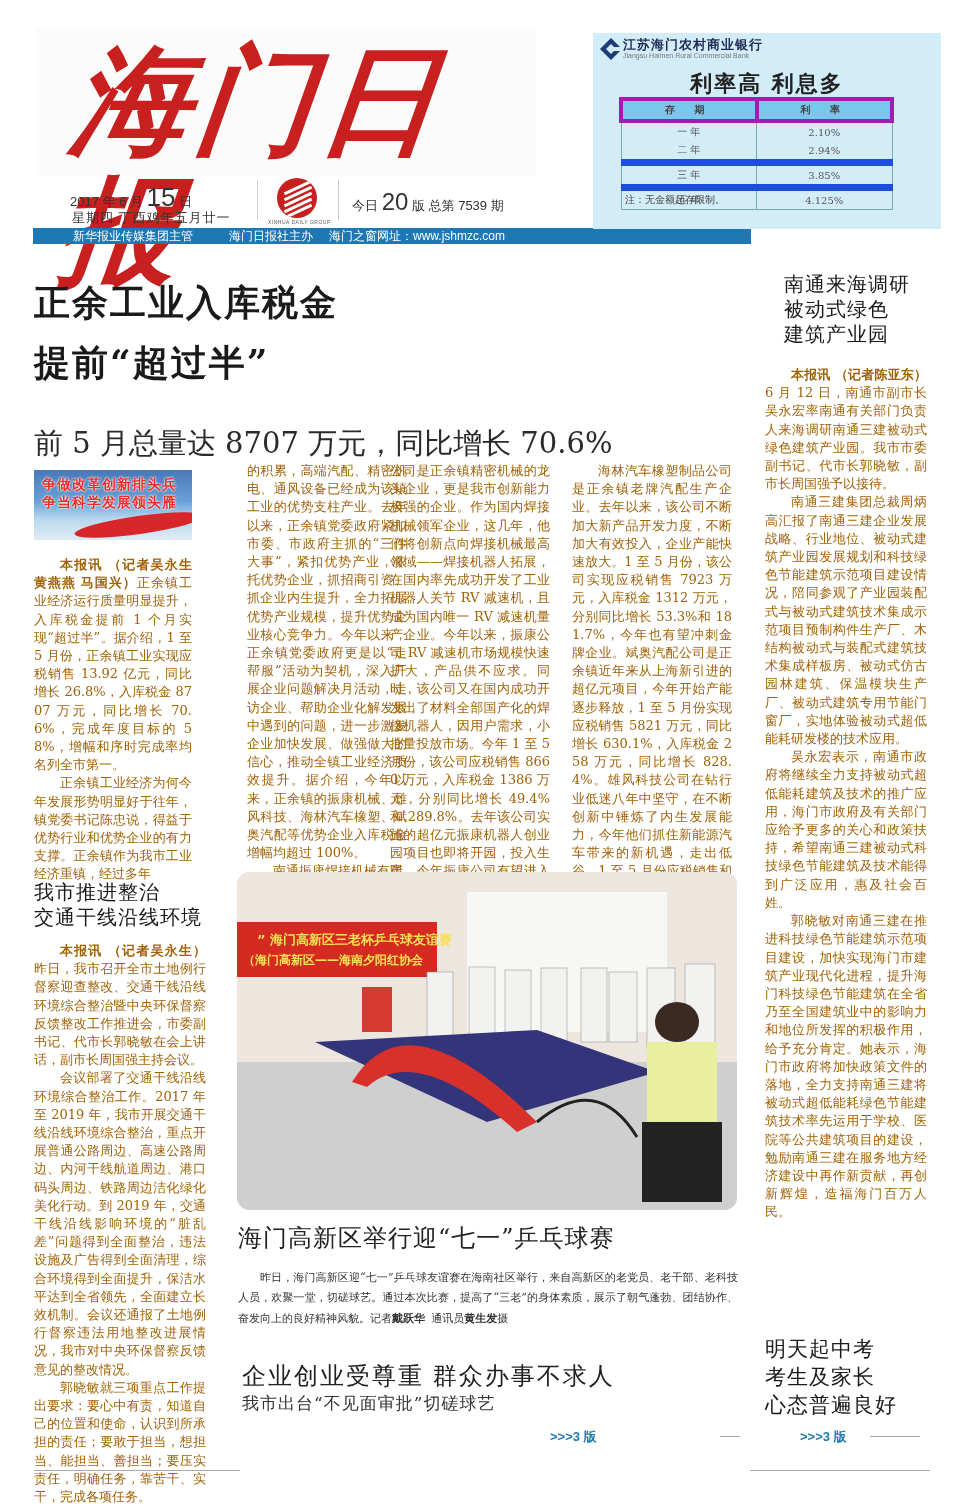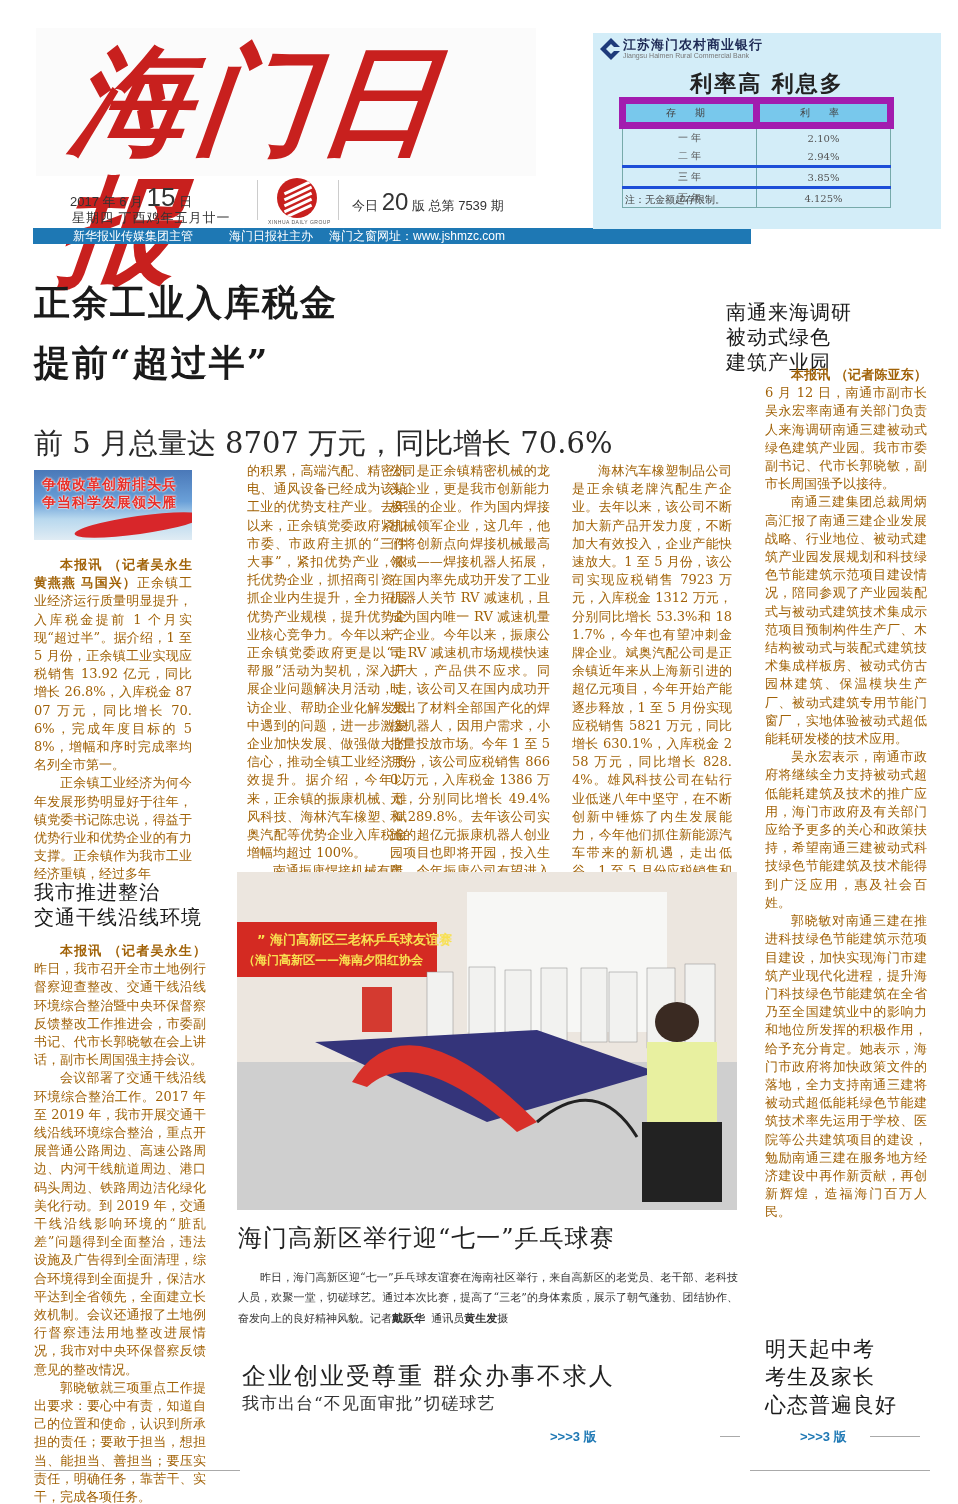--- a/index.html
+++ b/index.html
@@ -19,39 +19,39 @@
   .edition .big{font-size:24px;}
   .bluebar{left:33px;top:228px;width:718px;height:16px;background:#1e78b4;color:#fff;font-family:"Liberation Sans",sans-serif;font-size:12px;line-height:16px;}
   .bluebar span{position:absolute;top:0;white-space:nowrap;}
   
   .bank{left:593px;top:33px;width:348px;height:196px;background:#d3edf8;}
   .bank-logo{left:6px;top:4px;width:24px;height:24px;}
   .bank-name{left:30px;top:3px;font-family:"Liberation Sans",sans-serif;font-size:13px;color:#1e2a55;font-weight:bold;letter-spacing:1px;}
   .bank-en{left:30px;top:19px;font-family:"Liberation Sans",sans-serif;font-size:7px;color:#777;}
   .bank-slogan{left:0;width:348px;top:36px;text-align:center;font-size:22px;font-weight:bold;color:#222;letter-spacing:2px;}
   .rate-table{left:26px;top:64px;width:275px;border-collapse:collapse;font-size:10px;color:#444;}
-  .rate-table th{background:#78c8ec;font-weight:normal;height:16px;border:7px solid #a21caf;letter-spacing:8px;}
+  .rate-table th{background:#78c8ec;font-weight:bold;height:16px;border:4px solid #a21caf;letter-spacing:8px;}
   .rate-table td{text-align:center;height:16px;border-left:1px solid #7aa;border-right:1px solid #7aa;color:#555;}
-  .rate-table tr.sep td{border-top:3px solid #1d4ed8;}
+  .rate-table tr.sep td{border-top:7px solid #1d4ed8;}
   .rate-table tr:last-child td{border-bottom:1px solid #7aa;}
   .bank-note{left:32px;top:160px;font-family:"Liberation Sans",sans-serif;font-size:10px;color:#444;}
   .bank-bar{left:0;top:178px;width:348px;height:18px;background:#2b3a8a;color:#fff;font-family:"Liberation Sans",sans-serif;font-size:12px;line-height:18px;}
   .bank-bar span{position:absolute;top:0;white-space:nowrap;}
   
   .headline{left:34px;top:272px;font-size:36px;font-weight:bold;line-height:60px;color:#1a1a1a;letter-spacing:2px;}
   .subhead{left:34px;top:424px;font-size:29px;color:#2a2a2a;}
   
   .col{font-size:13px;line-height:18.2px;color:#a16207;text-align:justify;word-break:break-all;}
   .col p{margin:0;text-indent:2em;}
   .col b{font-family:"Liberation Sans",sans-serif;}
   .banner-img{left:34px;top:470px;width:158px;height:70px;background:linear-gradient(180deg,#4a78b8 0%,#6aa0d8 45%,#b8d8ee 70%,#e0ecf4 100%);overflow:hidden;}
   .banner-img .t{position:absolute;left:8px;width:150px;font-family:"Liberation Sans",sans-serif;font-weight:bold;font-size:14px;color:#e8302a;letter-spacing:1px;text-shadow:0 0 2px #fff,0 0 2px #fff;}
   .banner-img .wave{position:absolute;left:40px;top:46px;width:130px;height:18px;border-radius:50%;background:#d8262a;transform:rotate(-8deg);}
   .side-title{font-family:"Liberation Sans",sans-serif;font-size:20px;line-height:25px;color:#1a1a1a;letter-spacing:1px;}
-  .photo{left:237px;top:872px;width:500px;height:338px;background:#e9e2da;overflow:hidden;}
+  .photo{left:237px;top:872px;width:500px;height:338px;background:#e9e2da;overflow:hidden;border-radius:13px;}
   .caption-title{left:238px;top:1222px;font-size:24px;color:#222;letter-spacing:1px;}
   .caption-text{left:238px;top:1268px;width:500px;font-size:11px;line-height:20px;color:#333;text-align:justify;}
   .caption-text p{margin:0;text-indent:2em;}
   .bottom-title{left:242px;top:1360px;font-family:"Liberation Sans",sans-serif;font-size:24px;color:#222;letter-spacing:2px;}
   .bottom-sub{left:242px;top:1392px;font-size:17px;color:#333;letter-spacing:1px;}
   .ref{font-family:"Liberation Sans",sans-serif;font-size:13px;font-weight:bold;color:#1e78b4;}
   .hline{height:1px;background:#aaa;}
 </style>
 </head>
 <body>
@@ -142,21 +142,21 @@
   <p style="text-indent:0">的积累，高端汽配、精密机电、通风设备已经成为该镇工业的优势支柱产业。去年以来，正余镇党委政府紧扣市委、市政府主抓的“三件大事”，紧扣优势产业，依托优势企业，抓招商引资、抓企业内生提升，全力拓展优势产业规模，提升优势企业核心竞争力。今年以来，正余镇党委政府更是以“走帮服”活动为契机，深入开展企业问题解决月活动，走访企业、帮助企业化解发展中遇到的问题，进一步激发企业加快发展、做强做大的信心，推动全镇工业经济质效提升。据介绍，今年以来，正余镇的振康机械、雄风科技、海林汽车橡塑、斌奥汽配等优势企业入库税金增幅均超过 100%。</p>
   <p>南通振康焊接机械有限</p>
 </div>
 <div class="abs col" style="left:390px;top:462px;width:160px;">
   <p style="text-indent:0">公司是正余镇精密机械的龙头企业，更是我市创新能力极强的企业。作为国内焊接机械领军企业，这几年，他们将创新点向焊接机械最高领域——焊接机器人拓展，在国内率先成功开发了工业机器人关节 RV 减速机，且成为国内唯一 RV 减速机量产企业。今年以来，振康公司 RV 减速机市场规模快速扩大，产品供不应求。同时，该公司又在国内成功开发出了材料全部国产化的焊接机器人，因用户需求，小批量投放市场。今年 1 至 5 月份，该公司应税销售 8660 万元，入库税金 1386 万元，分别同比增长 49.4%和 289.8%。去年该公司实施的超亿元振康机器人创业园项目也即将开园，投入生产。今年振康公司有望进入金牌企业行列。</p>
 </div>
 <div class="abs col" style="left:572px;top:462px;width:160px;">
   <p>海林汽车橡塑制品公司是正余镇老牌汽配生产企业。去年以来，该公司不断加大新产品开发力度，不断加大有效投入，企业产能快速放大。1 至 5 月份，该公司实现应税销售 7923 万元，入库税金 1312 万元，分别同比增长 53.3%和 181.7%，今年也有望冲刺金牌企业。斌奥汽配公司是正余镇近年来从上海新引进的超亿元项目，今年开始产能逐步释放，1 至 5 月份实现应税销售 5821 万元，同比增长 630.1%，入库税金 258 万元，同比增长 828.4%。雄风科技公司在钻行业低迷八年中坚守，在不断创新中锤炼了内生发展能力，今年他们抓住新能源汽车带来的新机遇，走出低谷，1 至 5 月份应税销售和入库税金均成倍增长。</p>
 </div>
 
-<div class="abs side-title" style="left:726px;top:272px;margin-top:28px;">
+<div class="abs side-title" style="left:784px;top:272px;">
   <div>南通来海调研</div>
   <div>被动式绿色</div>
   <div>建筑产业园</div>
 </div>
 <div class="abs col" style="left:765px;top:366px;width:162px;">
   <p><b>本报讯</b> <b>（记者陈亚东）</b><span>6 月 12 日，南通市副市长吴永宏率南通有关部门负责人来海调研南通三建被动式绿色建筑产业园。我市市委副书记、代市长郭晓敏，副市长周国强予以接待。</span></p>
   <p>南通三建集团总裁周炳高汇报了南通三建企业发展战略、行业地位、被动式建筑产业园发展规划和科技绿色节能建筑示范项目建设情况，陪同参观了产业园装配式与被动式建筑技术集成示范项目预制构件生产厂、木结构被动式与装配式建筑技术集成样板房、被动式仿古园林建筑、保温模块生产厂、被动式建筑专用节能门窗厂，实地体验被动式超低能耗研发楼的技术应用。</p>
   <p>吴永宏表示，南通市政府将继续全力支持被动式超低能耗建筑及技术的推广应用，海门市政府及有关部门应给予更多的关心和政策扶持，希望南通三建被动式科技绿色节能建筑及技术能得到广泛应用，惠及社会百姓。</p>
   <p>郭晓敏对南通三建在推进科技绿色节能建筑示范项目建设，加快实现海门市建筑产业现代化进程，提升海门科技绿色节能建筑在全省乃至全国建筑业中的影响力和地位所发挥的积极作用，给予充分肯定。她表示，海门市政府将加快政策文件的落地，全力支持南通三建将被动式超低能耗绿色节能建筑技术率先运用于学校、医院等公共建筑项目的建设，勉励南通三建在服务地方经济建设中再作新贡献，再创新辉煌，造福海门百万人民。</p>
 </div>

